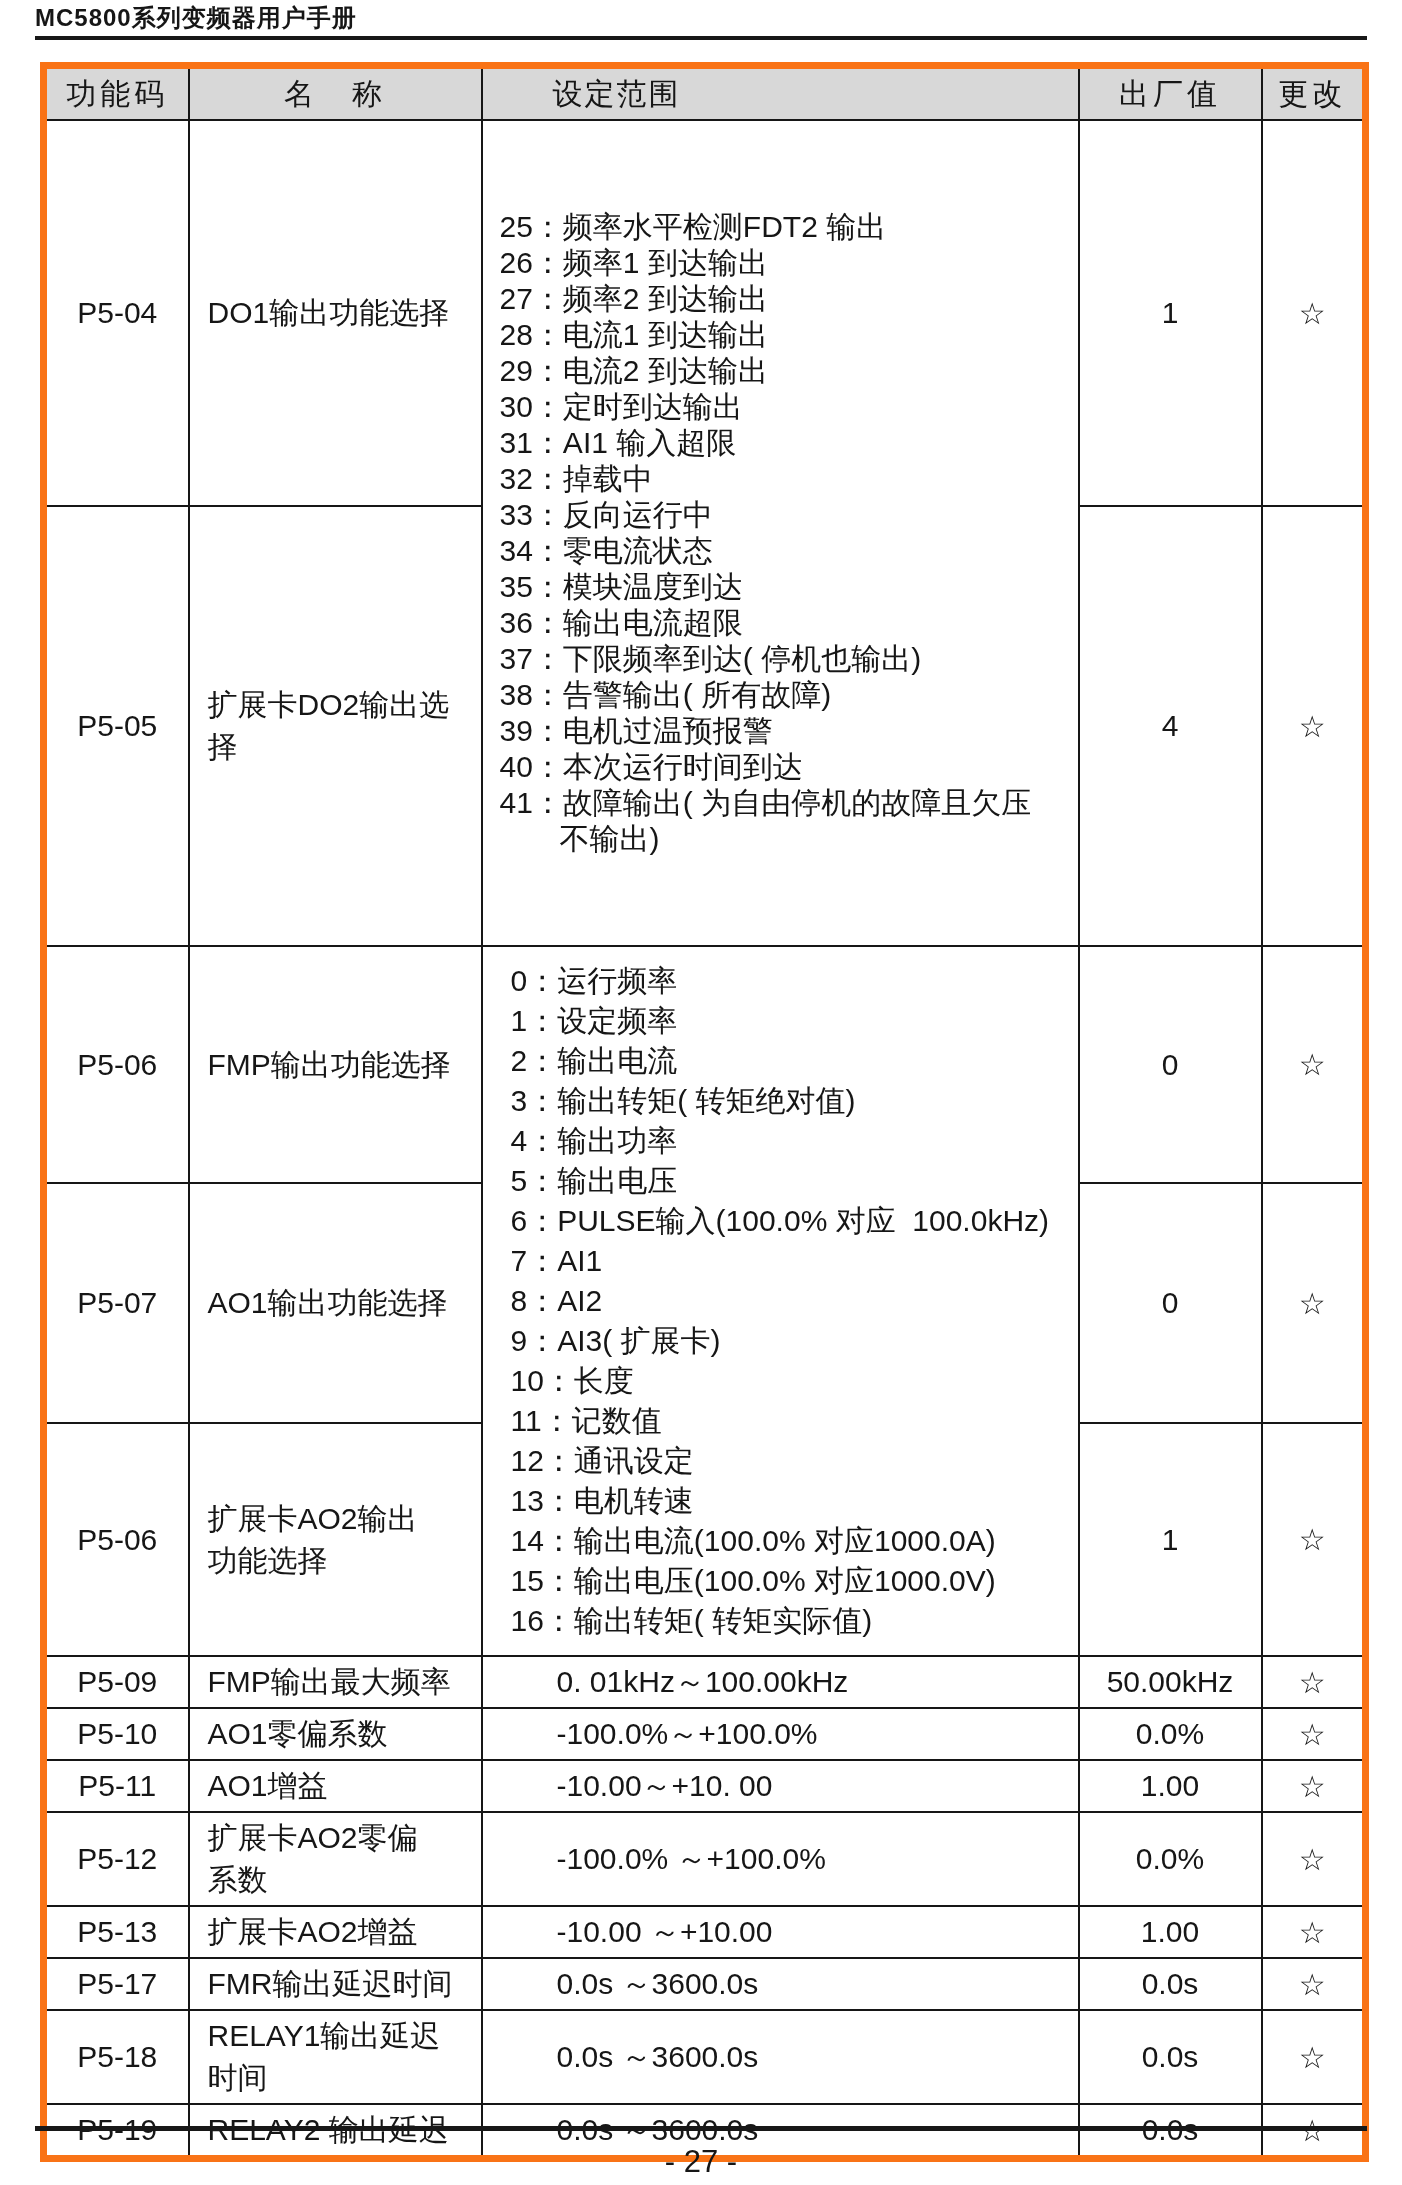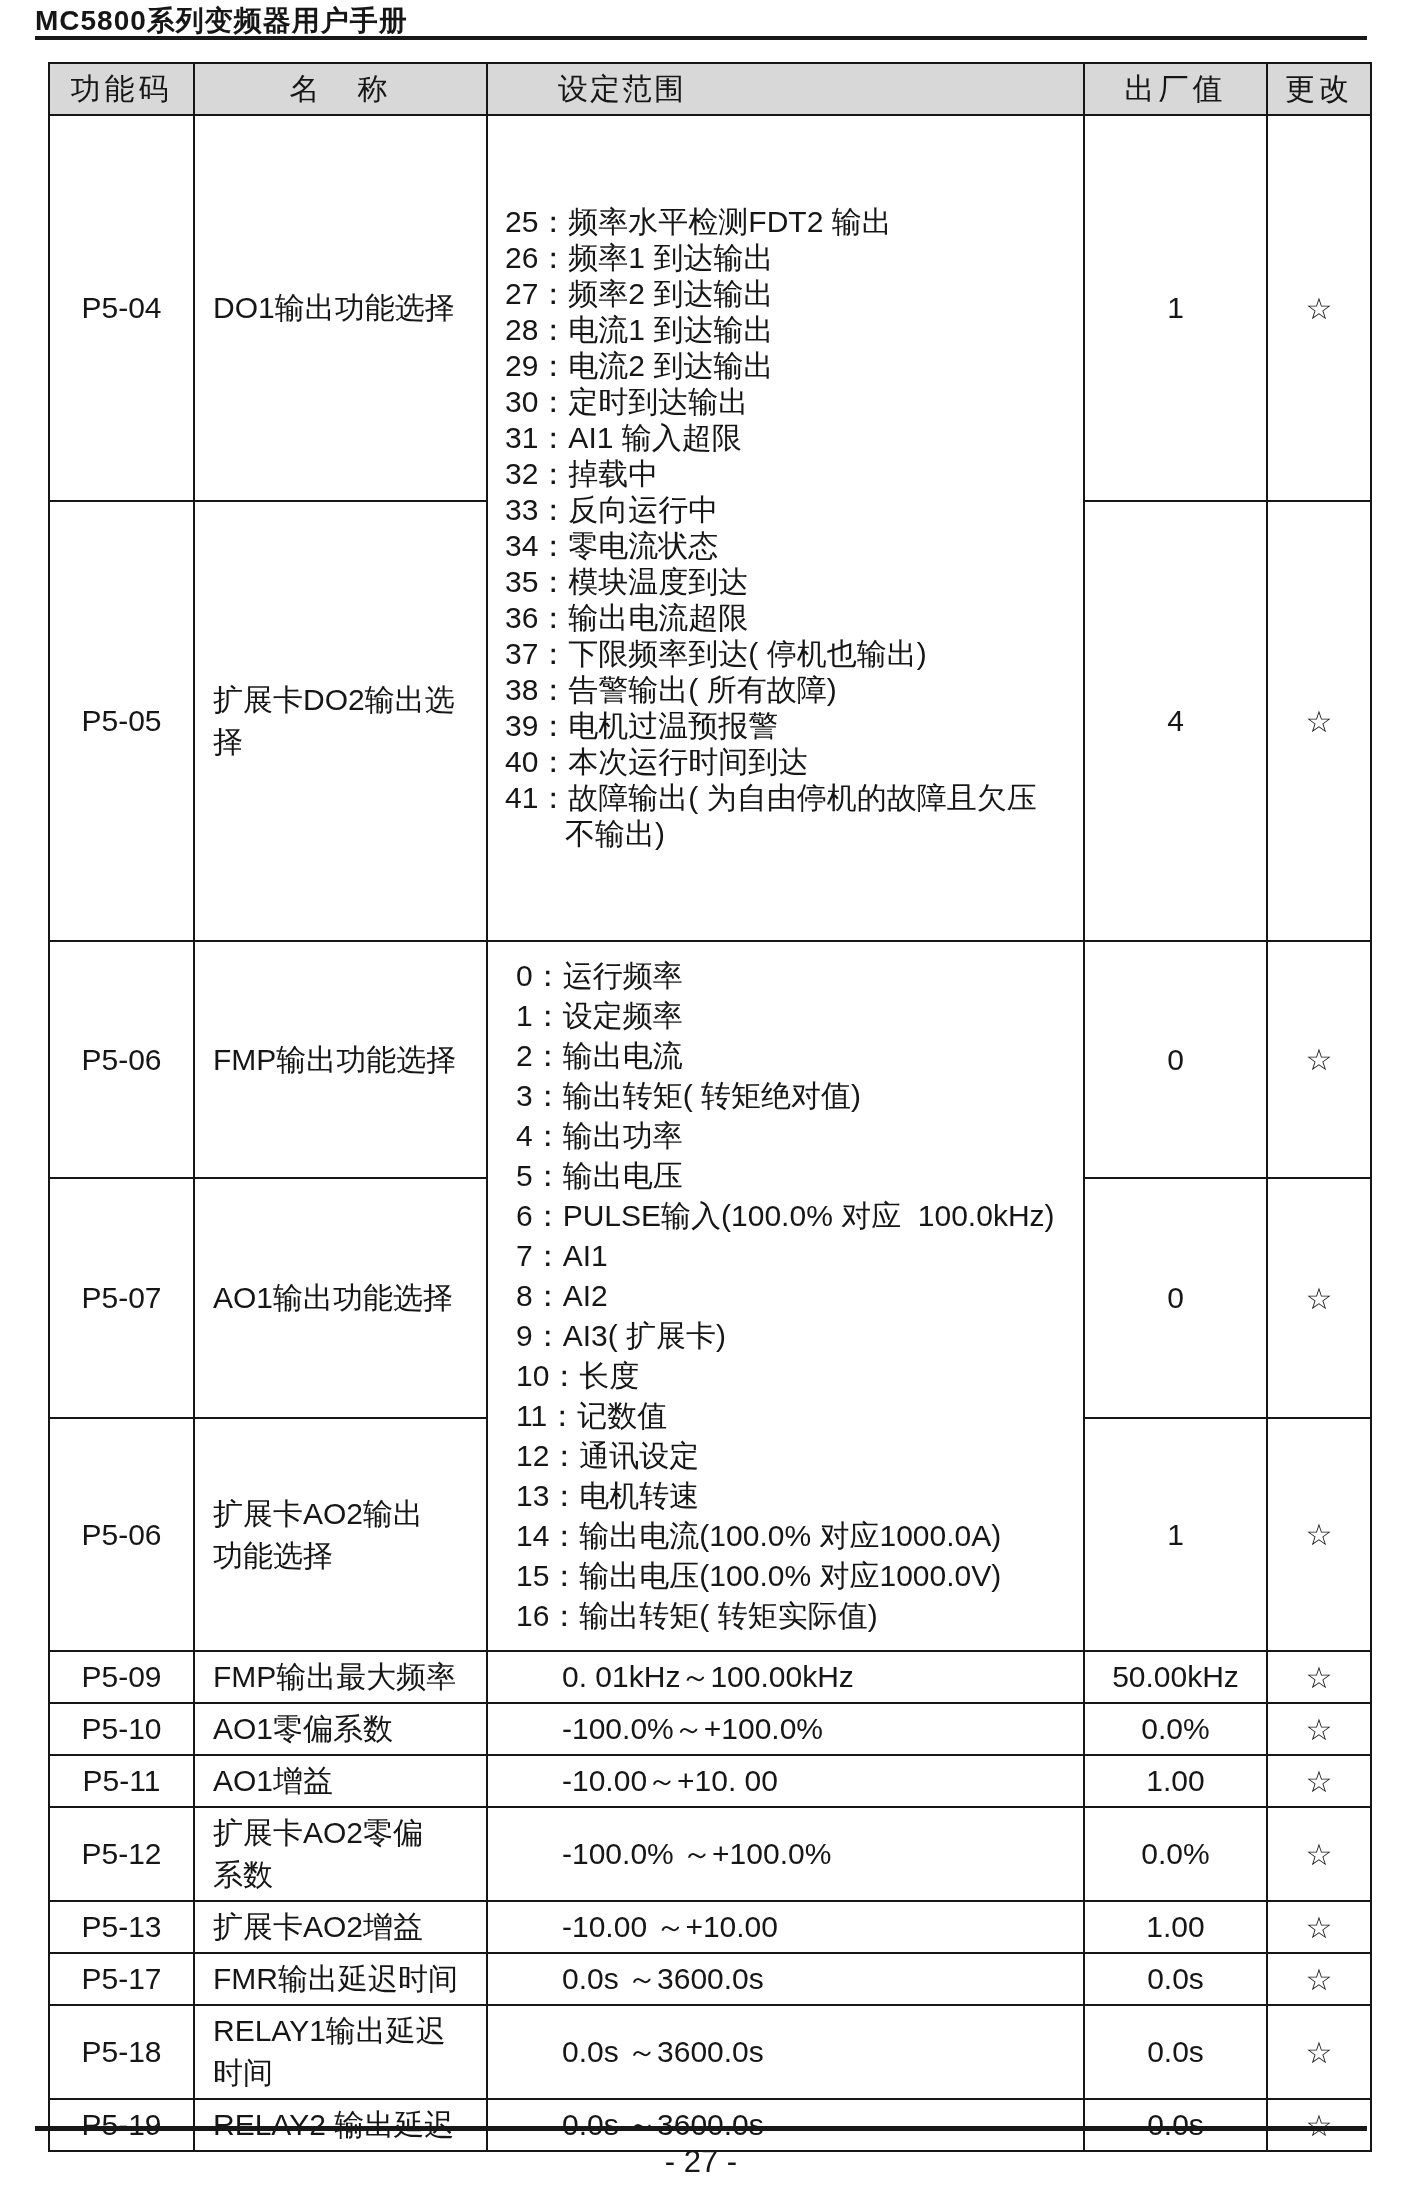--- a/index.html
+++ b/index.html
@@ -4,30 +4,30 @@
 <style>
   html,body{margin:0;padding:0;}
   body{
     width:1402px;height:2185px;position:relative;
     background:#ffffff;color:#161616;
     font-family:"Liberation Sans","DejaVu Sans",sans-serif;
     overflow:hidden;
   }
   .doc-title{
     position:absolute;left:35px;top:2px;
-    font-size:28px;font-weight:600;letter-spacing:1px;
+    font-size:24px;font-weight:600;letter-spacing:1px;
   }
   .title-rule{
     position:absolute;left:35px;top:36px;width:1332px;height:4px;
     background:#181818;
   }
   table.param-table{
-    position:absolute;left:48px;top:62px;width:1322px;
+    position:absolute;left:40px;top:62px;width:1322px;
     border-collapse:collapse;table-layout:fixed;
-    border:2px solid #f97316;
+    border:7px solid #f97316;
   }
   .param-table th,.param-table td{
     border:2px solid #161616;
     font-size:30px;
     overflow:hidden;
   }
   .param-table th{
     background:#d8d8d8;font-weight:normal;height:48px;
     text-align:center;letter-spacing:4px;
   }

